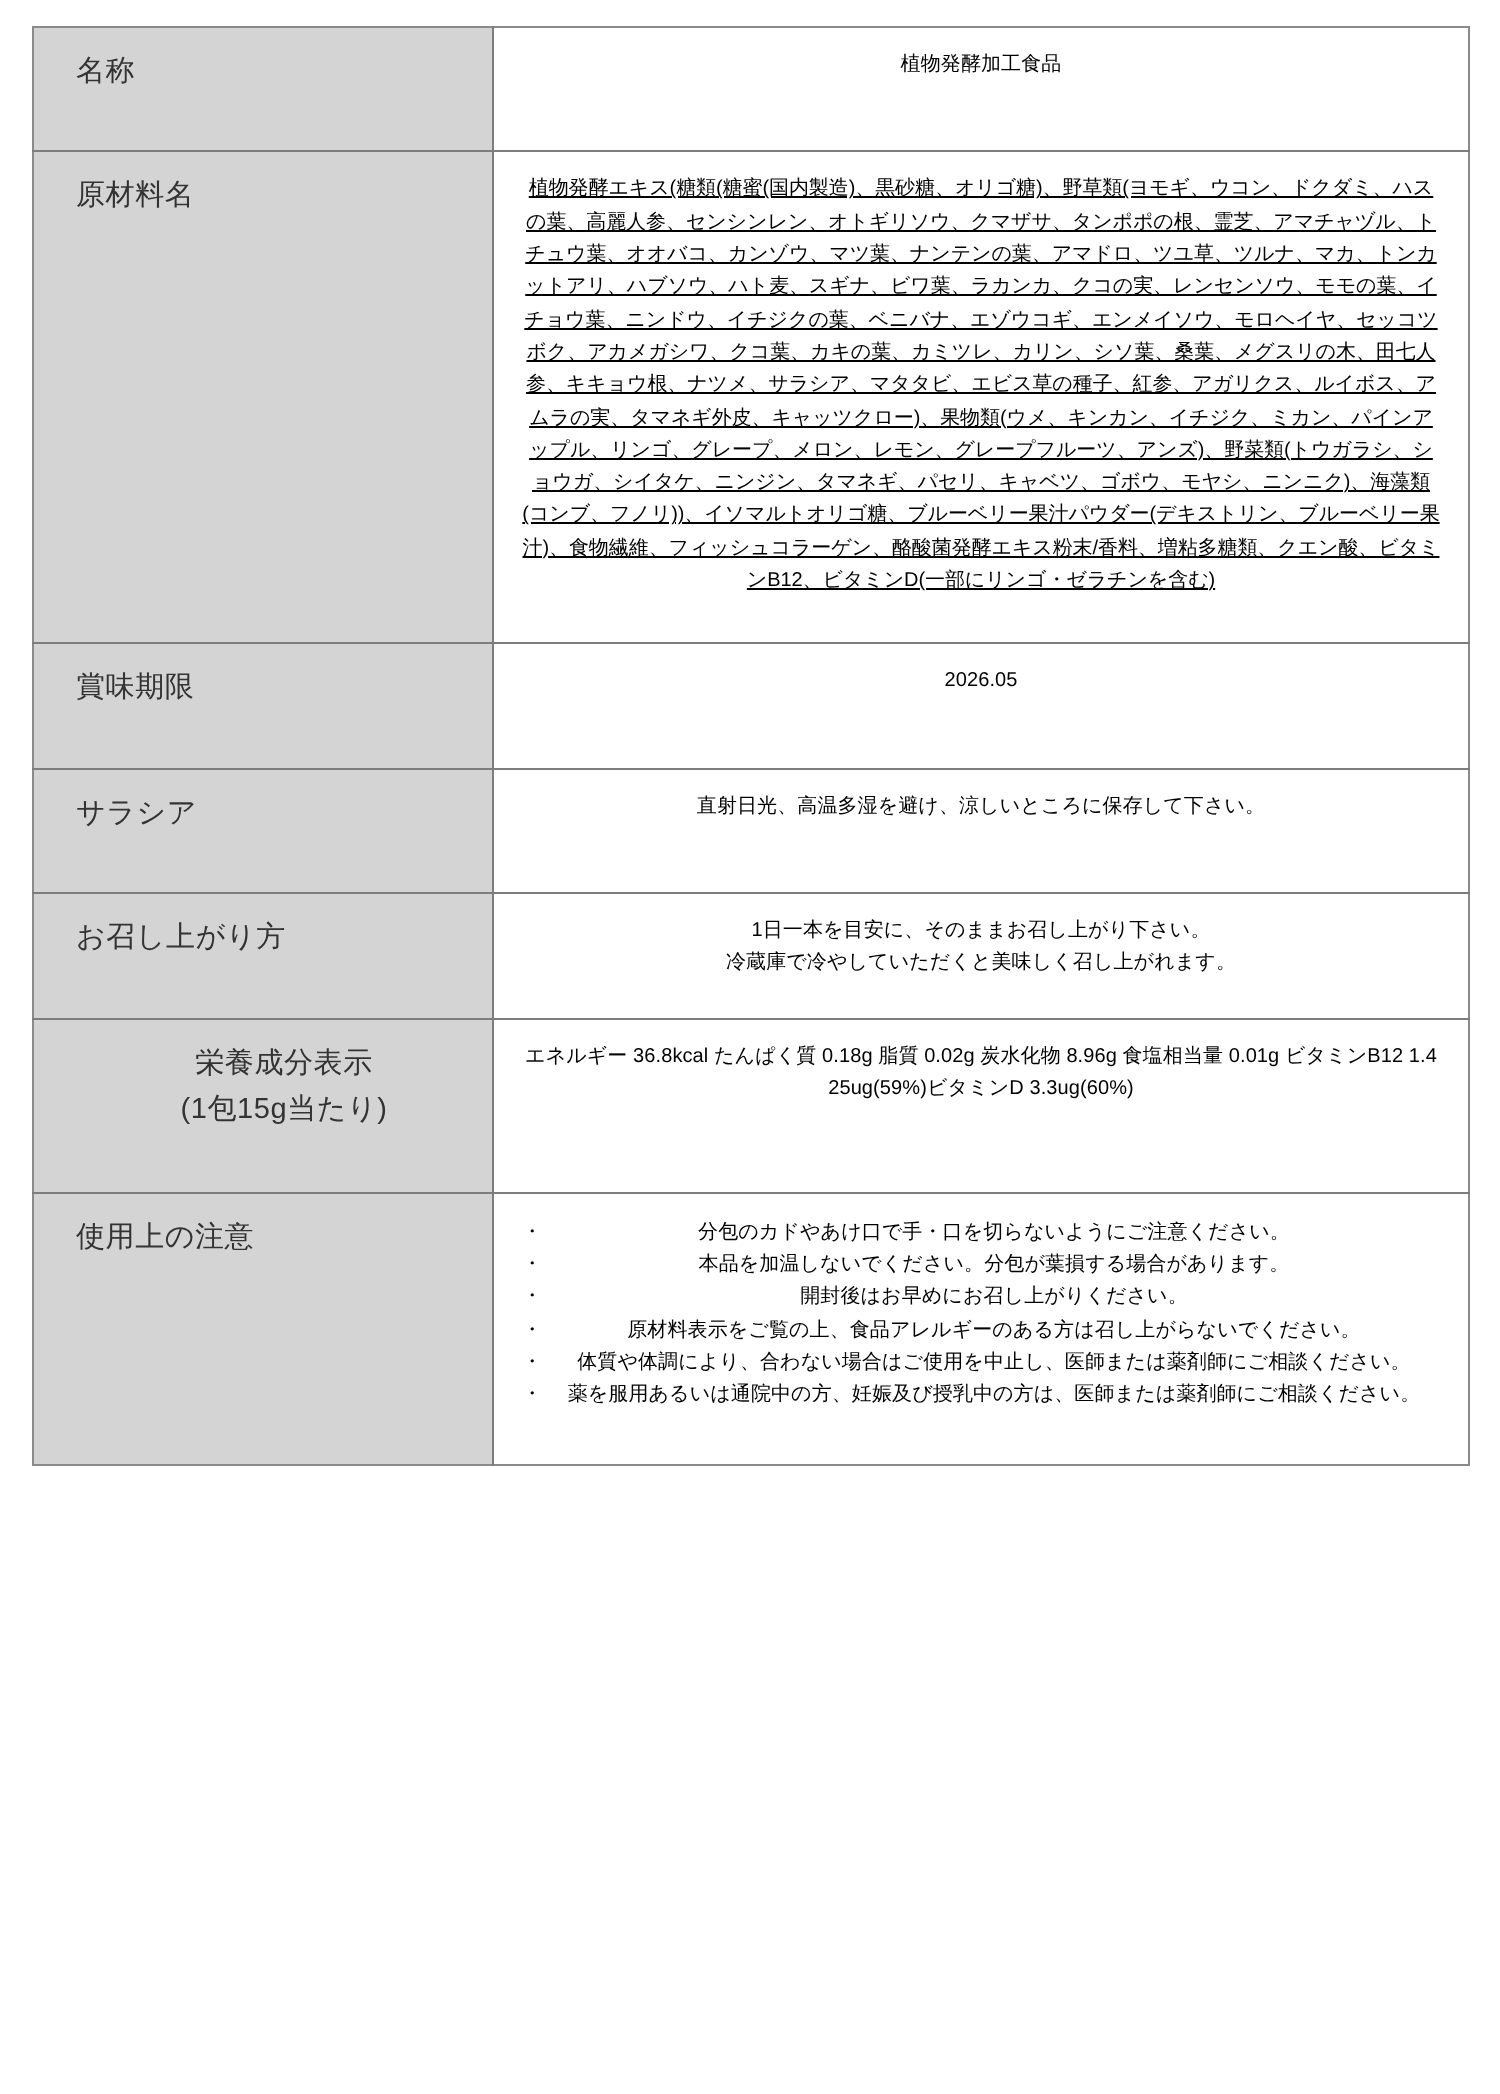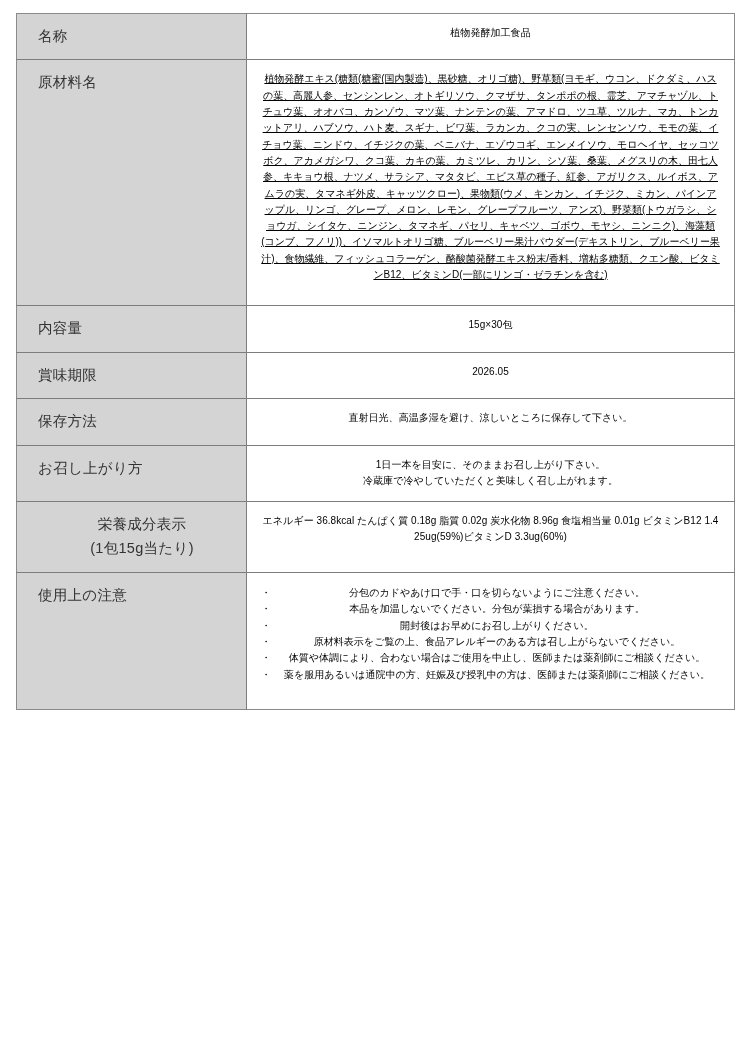--- a/index.html
+++ b/index.html
@@ -33,21 +33,21 @@
   table.spec-table col.col-value { width: 488px; }
 
   table.spec-table tr { }
 
   th.spec-label {
     background: #d4d4d4;
     color: #333333;
     font-weight: normal;
     text-align: left;
     vertical-align: top;
-    padding: 11px 0 12px 21px;
+    padding: 11px 0 28px 21px;
     border-bottom: 1px solid #7d7d7d;
     border-right: 1px solid #7d7d7d;
     font-size: 14.5px;
     line-height: 1.55;
     letter-spacing: 0.02em;
   }
 
   td.spec-value {
     background: #ffffff;
     color: #000000;
@@ -130,32 +130,28 @@
       <tr>
         <th class="spec-label">名称</th>
         <td class="spec-value">植物発酵加工食品</td>
       </tr>
 
       <tr>
         <th class="spec-label">原材料名</th>
         <td class="spec-value cell-ingredients">植物発酵エキス(糖類(糖蜜(国内製造)、黒砂糖、オリゴ糖)、野草類(ヨモギ、ウコン、ドクダミ、ハスの葉、高麗人参、センシンレン、オトギリソウ、クマザサ、タンポポの根、霊芝、アマチャヅル、トチュウ葉、オオバコ、カンゾウ、マツ葉、ナンテンの葉、アマドロ、ツユ草、ツルナ、マカ、トンカットアリ、ハブソウ、ハト麦、スギナ、ビワ葉、ラカンカ、クコの実、レンセンソウ、モモの葉、イチョウ葉、ニンドウ、イチジクの葉、ベニバナ、エゾウコギ、エンメイソウ、モロヘイヤ、セッコツボク、アカメガシワ、クコ葉、カキの葉、カミツレ、カリン、シソ葉、桑葉、メグスリの木、田七人参、キキョウ根、ナツメ、サラシア、マタタビ、エビス草の種子、紅参、アガリクス、ルイボス、アムラの実、タマネギ外皮、キャッツクロー)、果物類(ウメ、キンカン、イチジク、ミカン、パインアップル、リンゴ、グレープ、メロン、レモン、グレープフルーツ、アンズ)、野菜類(トウガラシ、ショウガ、シイタケ、ニンジン、タマネギ、パセリ、キャベツ、ゴボウ、モヤシ、ニンニク)、海藻類(コンブ、フノリ))、イソマルトオリゴ糖、ブルーベリー果汁パウダー(デキストリン、ブルーベリー果汁)、食物繊維、フィッシュコラーゲン、酪酸菌発酵エキス粉末/香料、増粘多糖類、クエン酸、ビタミンB12、ビタミンD(一部にリンゴ・ゼラチンを含む)</td>
       </tr>
 
-      <tr>
-        <th class="spec-label">内容量</th>
-        <td class="spec-value">15g×30包</td>
-      </tr>
 
       <tr>
         <th class="spec-label">賞味期限</th>
         <td class="spec-value">2026.05</td>
       </tr>
 
       <tr>
-        <th class="spec-label">保存方法</th>
+        <th class="spec-label">サラシア</th>
         <td class="spec-value">直射日光、高温多湿を避け、涼しいところに保存して下さい。</td>
       </tr>
 
       <tr>
         <th class="spec-label">お召し上がり方</th>
         <td class="spec-value multiline">1日一本を目安に、そのままお召し上がり下さい。
 冷蔵庫で冷やしていただくと美味しく召し上がれます。</td>
       </tr>
 
       <tr>

